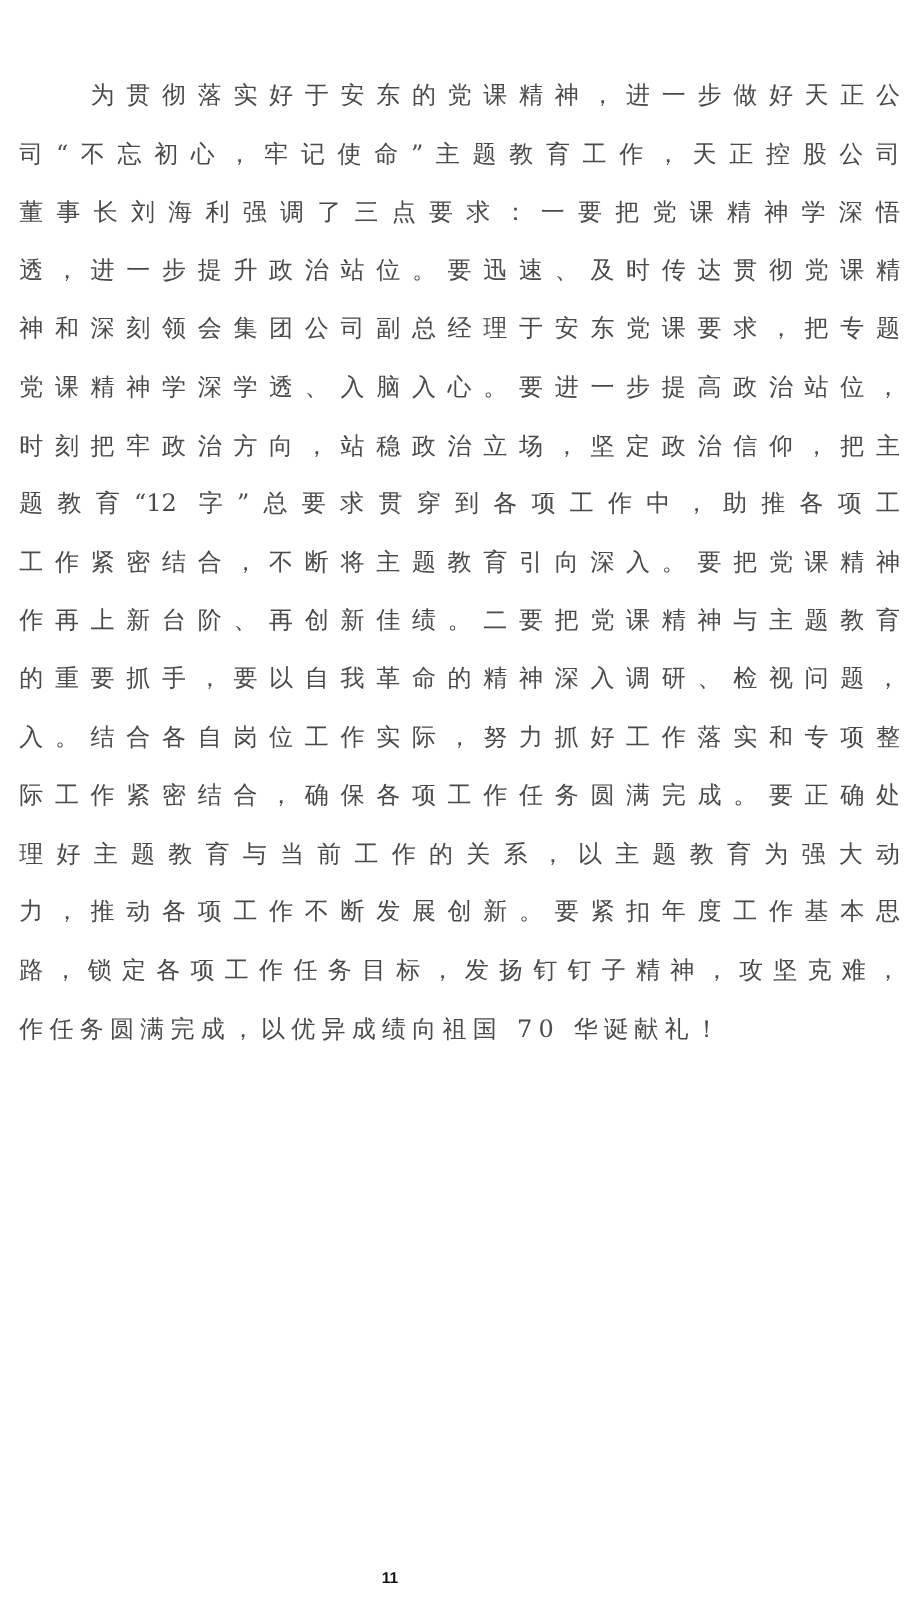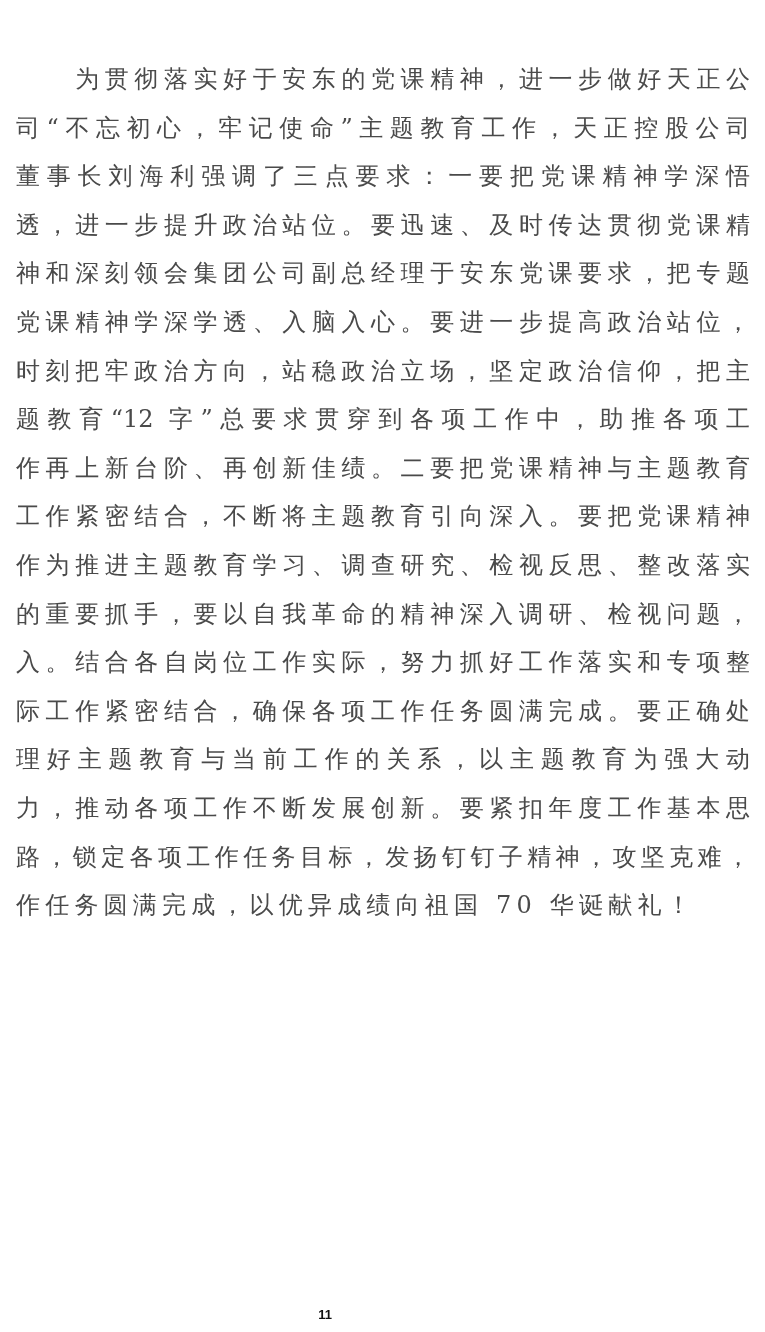--- a/index.html
+++ b/index.html
@@ -25,21 +25,21 @@
     .body-text {
       position: absolute;
       left: 16px;
       top: 55px;
       width: 734px;
     }
     .line {
       display: block;
       height: 48.6px;
       line-height: 48.6px;
-      font-size: 24px;
+      font-size: 20px;
       color: #4a4a4a;
       white-space: nowrap;
       text-align: justify;
       text-align-last: justify;
       letter-spacing: 0;
     }
     .line.last {
       text-align-last: left;
       letter-spacing: 5.2px;
     }
@@ -61,23 +61,22 @@
 <div class="page">
   <div class="body-text">
     <span class="line">　　为贯彻落实好于安东的党课精神，进一步做好天正公</span>
     <span class="line">司“不忘初心，牢记使命”主题教育工作，天正控股公司</span>
     <span class="line">董事长刘海利强调了三点要求：一要把党课精神学深悟</span>
     <span class="line">透，进一步提升政治站位。要迅速、及时传达贯彻党课精</span>
     <span class="line">神和深刻领会集团公司副总经理于安东党课要求，把专题</span>
     <span class="line">党课精神学深学透、入脑入心。要进一步提高政治站位，</span>
     <span class="line">时刻把牢政治方向，站稳政治立场，坚定政治信仰，把主</span>
     <span class="line">题教育“12 字”总要求贯穿到各项工作中，助推各项工</span>
+    <span class="line">工作紧密结合，不断将主题教育引向深入。要把党课精神</span>
     <span class="line">作再上新台阶、再创新佳绩。二要把党课精神与主题教育</span>
-    <span class="line">工作紧密结合，不断将主题教育引向深入。要把党课精神</span>
-    <span class="line">作为推进主题教育学习、调查研究、检视反思、整改落实</span>
     <span class="line">的重要抓手，要以自我革命的精神深入调研、检视问题，</span>
     <span class="line">入。结合各自岗位工作实际，努力抓好工作落实和专项整</span>
     <span class="line">际工作紧密结合，确保各项工作任务圆满完成。要正确处</span>
     <span class="line">理好主题教育与当前工作的关系，以主题教育为强大动</span>
     <span class="line">力，推动各项工作不断发展创新。要紧扣年度工作基本思</span>
     <span class="line">路，锁定各项工作任务目标，发扬钉钉子精神，攻坚克难，</span>
     <span class="line last">作任务圆满完成，以优异成绩向祖国 70 华诞献礼！</span>
   </div>
 
   <div class="page-number">11</div>

